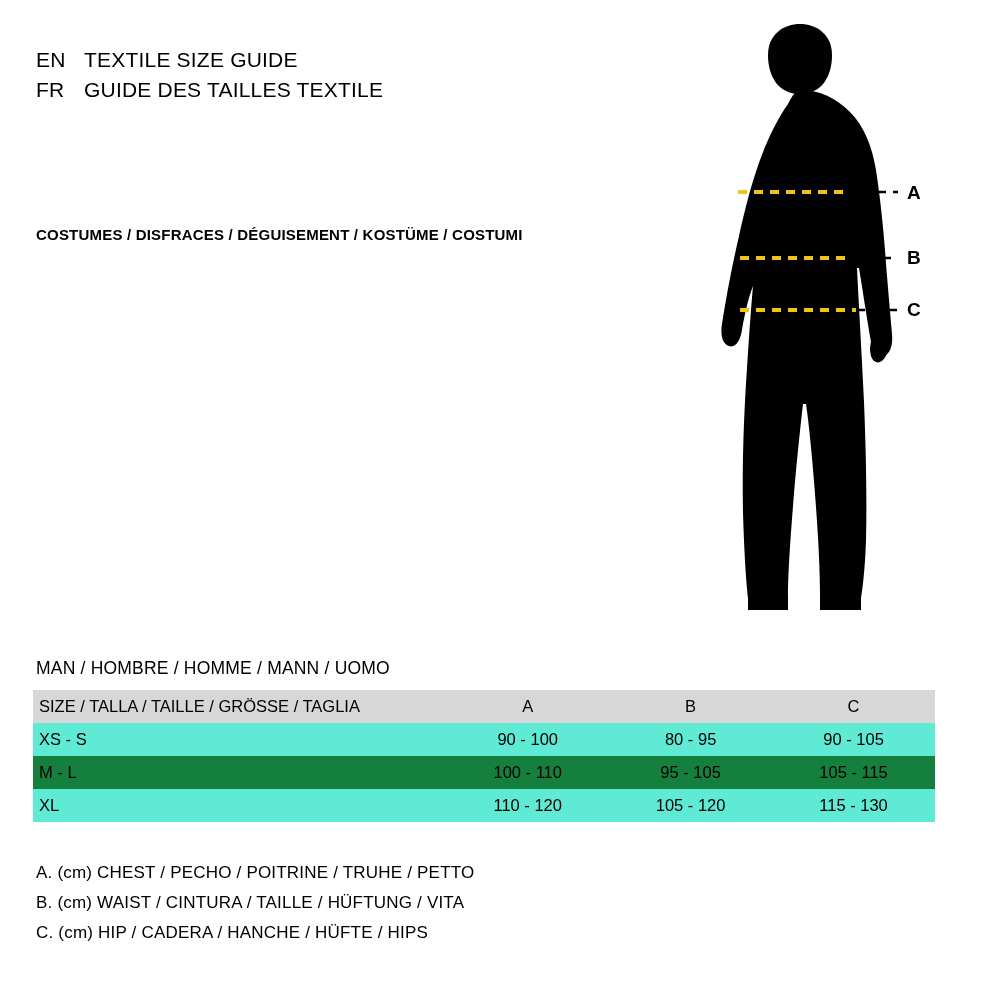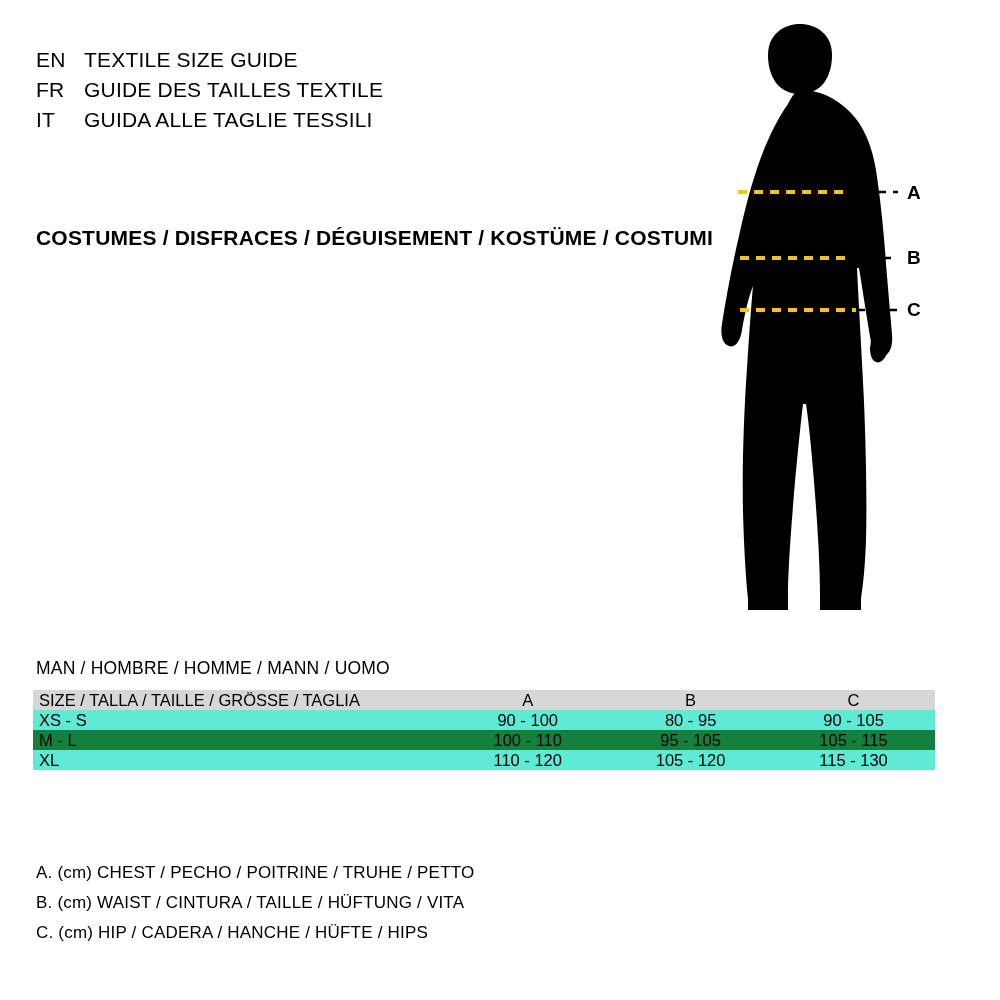--- a/index.html
+++ b/index.html
@@ -35,21 +35,21 @@
     flex: 0 0 48px;
   }
   .lang-text {
     flex: 1;
   }
 
   #costumes-line {
     position: absolute;
     left: 36px;
     top: 226px;
-    font-size: 21px;
+    font-size: 15px;
     font-weight: bold;
     letter-spacing: 0.2px;
   }
 
   
   #figure-area {
     position: absolute;
     left: 660px;
     top: 20px;
     width: 320px;
@@ -82,21 +82,21 @@
   #size-table {
     position: absolute;
     left: 33px;
     top: 690px;
     width: 902px;
     border-collapse: collapse;
     font-size: 16.5px;
   }
   #size-table th, #size-table td {
     padding: 0;
-    height: 20px;
+    height: 33px;
     font-weight: normal;
     vertical-align: middle;
   }
   #size-table thead th {
     background: #d7d7d7;
   }
   #size-table thead th.col-label {
     text-align: left;
     padding-left: 6px;
   }
@@ -137,24 +137,20 @@
 <body>
 
 <div id="lang-list">
   <div class="lang-row">
     <span class="lang-code">EN</span>
     <span class="lang-text">TEXTILE SIZE GUIDE</span>
   </div>
   <div class="lang-row">
     <span class="lang-code">FR</span>
     <span class="lang-text">GUIDE DES TAILLES TEXTILE</span>
-  </div>
-  <div class="lang-row">
-    <span class="lang-code">IT</span>
-    <span class="lang-text">GUIDA ALLE TAGLIE TESSILI</span>
   </div>
 </div>
 
 <div id="costumes-line">COSTUMES / DISFRACES / DÉGUISEMENT / KOSTÜME / COSTUMI</div>
 
 <div id="figure-area">
   <svg id="figure-svg" width="320" height="610" viewBox="0 0 320 610">
 
     <path fill="#000000" d="M108,35 C108,14 124,4 140,4 C156,4 172,14 172,35 C172,56 162,74 140,74 C118,74 108,56 108,35 Z"></path>
 

